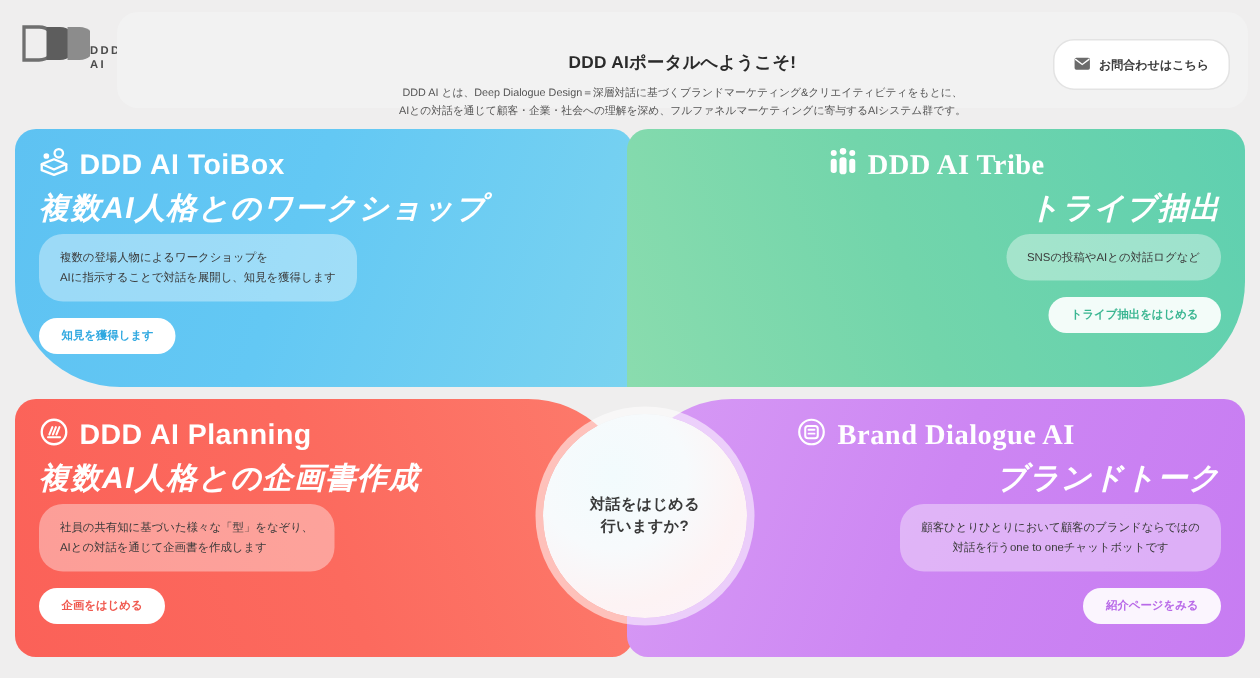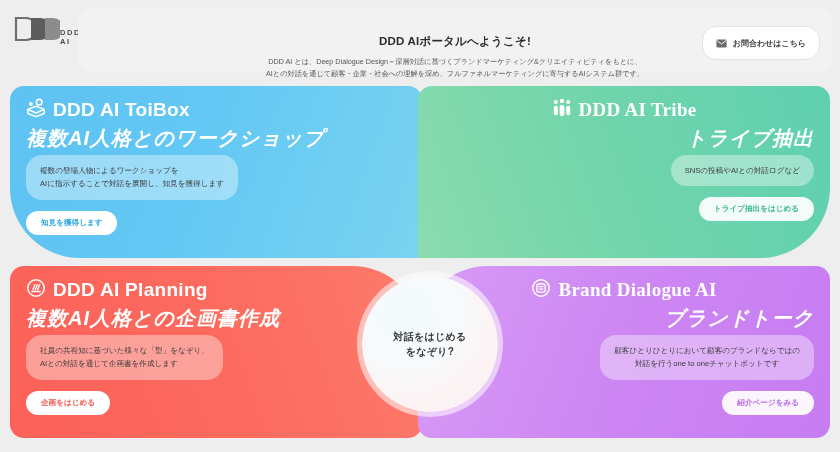--- a/index.html
+++ b/index.html
@@ -224,21 +224,21 @@
       <div class="card-desc">
         <div>顧客ひとりひとりにおいて顧客のブランドならではの</div>
         <div>対話を行うone to oneチャットボットです</div>
       </div>
       <div><span class="card-cta">紹介ページをみる</span></div>
     </div>
 
     <div class="center-circle">
       <div class="center-text">
         <div>対話をはじめる</div>
-        <div>をなぞり?</div>
+        <div>行いますか?</div>
       </div>
     </div>
   </div>
 
   <div class="footer-strip">
     <div class="footer-text"></div>
   </div>
 </div>
 
 </body></html>

